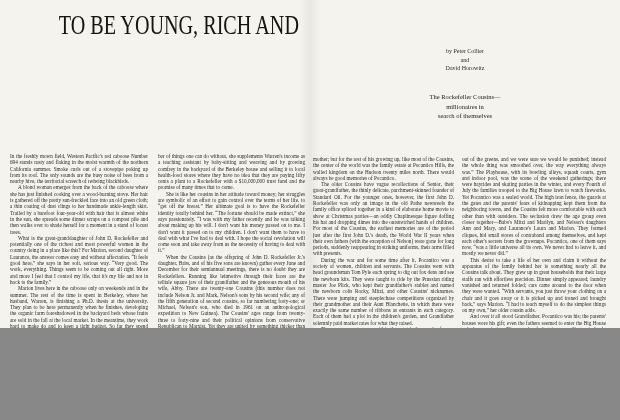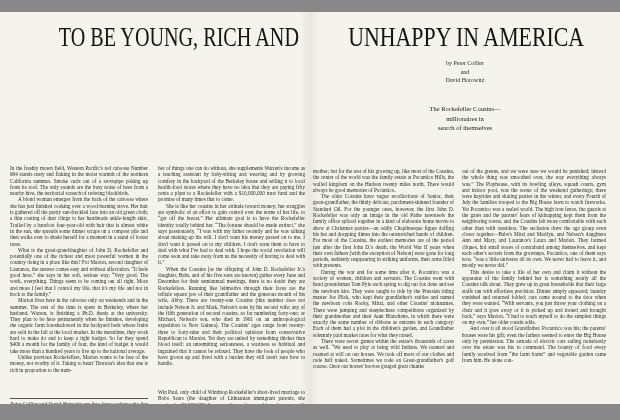--- a/index.html
+++ b/index.html
@@ -1,20 +1,20 @@
 <!DOCTYPE html>
 <html><head>
 <meta charset="utf-8">
 <style>
   html,body{margin:0;padding:0;}
   body{background:#888;}
   .spread{
     position:relative;
-    width:620px;height:392px;
-    margin:12px auto;
+    width:620px;height:328px;
+    margin:0 auto;
     background:#f4f3ee;
     overflow:hidden;
     font-family:"Liberation Serif","DejaVu Serif",serif;
     color:#26251f;
   }
   .gutter-shade{
     position:absolute;left:300px;top:0;width:20px;height:420px;
     background:linear-gradient(90deg,rgba(0,0,0,0) 0%,rgba(0,0,0,0.05) 50%,rgba(0,0,0,0) 100%);
     pointer-events:none;
   }
@@ -96,21 +96,20 @@
   <div class="col lcol2">
     <p class="para first">ber of things one can do without, she supplements Warren's income as a teaching assistant by baby-sitting and weaving and by growing comfrey in the backyard of the Berkeley house and selling it to local health-food stores where they have no idea that they are paying fifty cents a plant to a Rockefeller with a $10,000,000 trust fund and the promise of many times that to come.</p>
     <p class="para">She is like her cousins in her attitude toward money; her struggles are symbolic of an effort to gain control over the terms of her life, to “get off the breast.” Her ultimate goal is to have the Rockefeller identity totally behind her. “The fortune should be made extinct,” she says passionately. “I was with my father recently and he was talking about making up his will. I don't want his money passed on to me. I don't want it passed on to my children. I don't want them to have to deal with what I've had to deal with. I hope the social revolution will come soon and take away from us the necessity of having to deal with it.”</p>
     <p class="para">When the Cousins (as the offspring of John D. Rockefeller Jr.'s daughter, Babs, and of his five sons are known) gather every June and December for their semiannual meetings, there is no doubt they are Rockefellers. Running like leitmotivs through their faces are the telltale square jaw of their grandfather and the generous mouth of his wife, Abby. There are twenty-one Cousins (this number does not include Nelson Jr. and Mark, Nelson's sons by his second wife; any of the fifth generation of second cousins, so far numbering forty-one; or Michael, Nelson's son, who died in 1961 on an anthropological expedition to New Guinea). The Cousins' ages range from twenty-three to forty-nine and their political opinions from conservative Republican to Marxist. Yet they are united by something thicker than blood itself: an unremitting seriousness, a wariness so habitual and ingrained that it cannot be relaxed. They have the look of people who have grown up and lived with a burden they still aren't sure how to handle.</p>
   </div>
 
   <div class="col lcol2-tail">
     <p class="para first">Win Paul, only child of Winthrop Rockefeller's short-lived marriage to Bobo Sears (the daughter of Lithuanian immigrant parents, she received a $6,000,000 divorce settlement), spent his early years with his</p>
   </div>
 
-  <h1 class="title title-right"><span class="tscale tscale-right">UNHAPPY IN AMERICA</span></h1>
 
   <div class="byline">
     <div>by Peter Collier</div>
     <div>and</div>
     <div>David Horowitz</div>
   </div>
 
   <div class="deck">
     <div>The Rockefeller Cousins—</div>
     <div>millionaires in</div>

